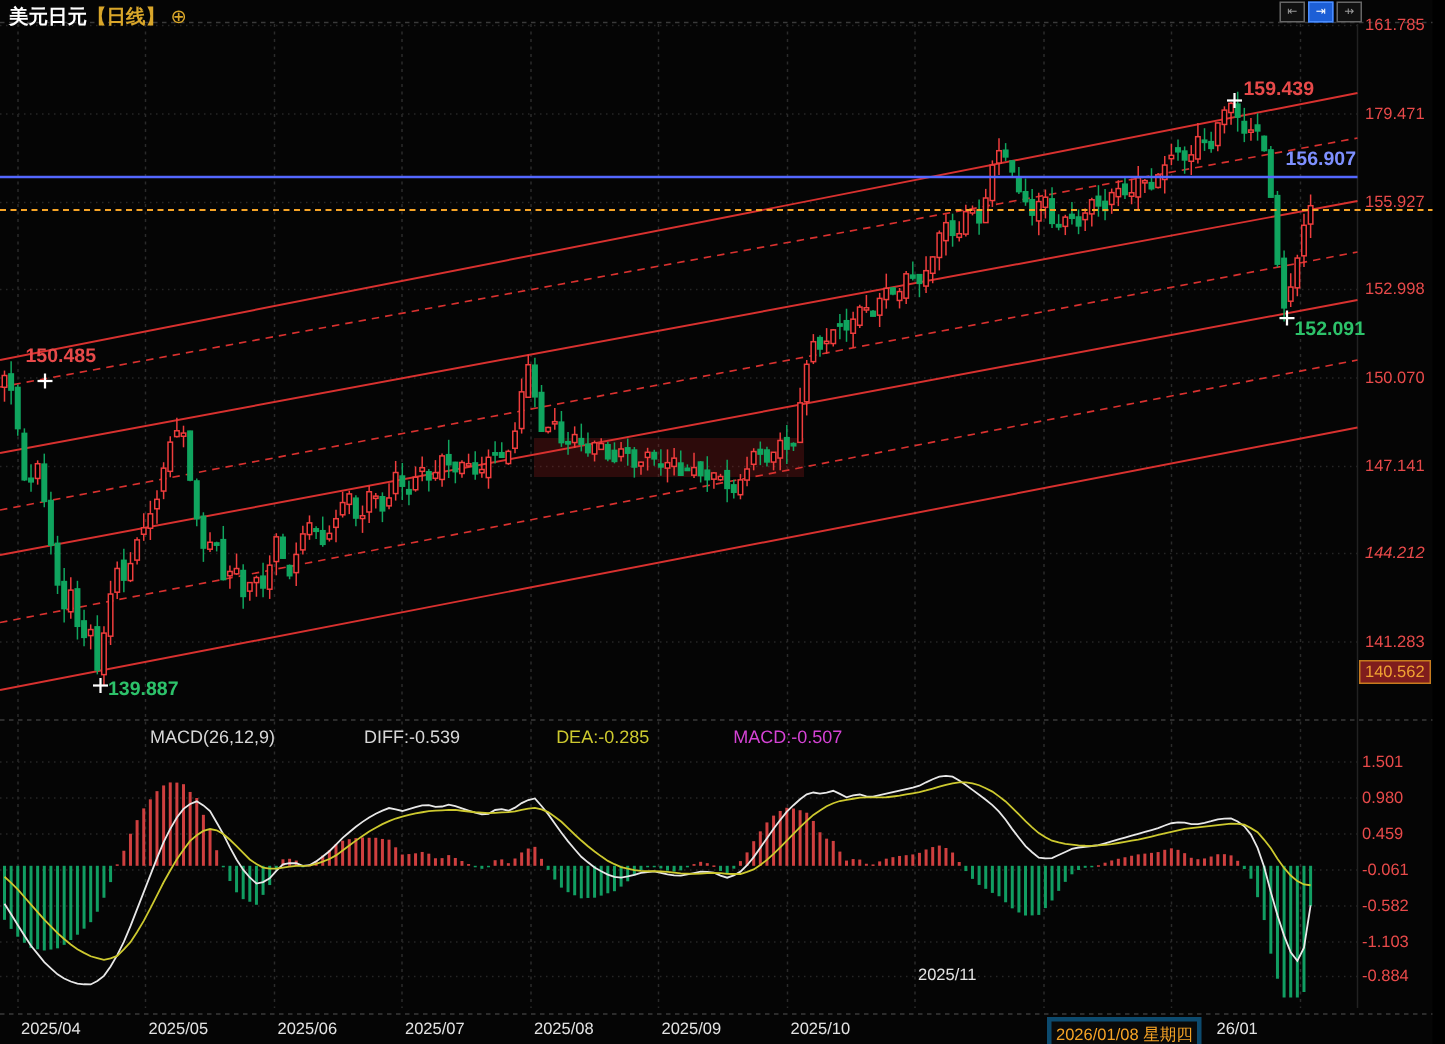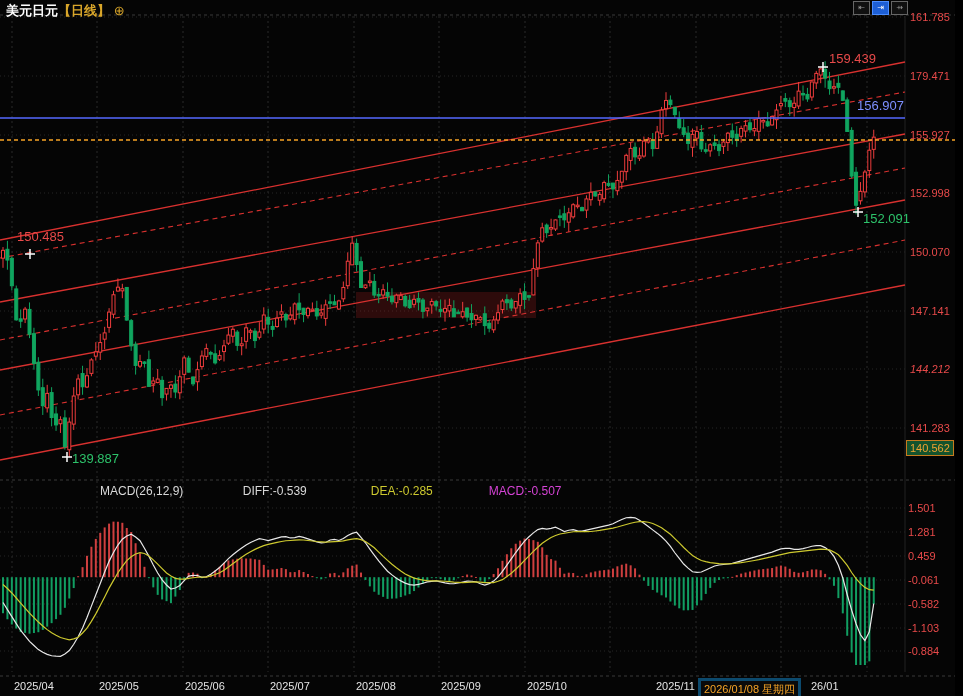--- a/index.html
+++ b/index.html
@@ -12,24 +12,24 @@
         font-size:8px;line-height:11px;text-align:center;cursor:pointer;}
   .tbtn.active{border-color:#4a8dff;background:#1d5fd6;color:#fff;}
   #macd-header{position:absolute;left:4px;top:484px;font-size:12px;z-index:25;}
   #macd-header span{margin-right:8px;margin-left:48px;}
   #watermark{position:absolute;left:826px;top:637px;font-size:40px;font-weight:bold;
              color:#ffffff;letter-spacing:1px;z-index:40;}
   #labels{position:absolute;inset:0;z-index:20;pointer-events:none;}
   svg{position:absolute;left:0;top:0;z-index:5;}
   .tick{font-size:11px;}
   .month{font-size:11px;color:#e3e3e3;}
-  .anno{font-size:13px;font-weight:normal;}
+  .anno{font-size:13px;font-weight:bold;}
   #date-badge{position:absolute;border:3px solid #0c4a6e;background:#0a0a0a;
               font-size:11px;padding:1px 3px;z-index:22;}
-  #cur-price-badge{position:absolute;border:1px solid #c77b1e;background:#14532d;
+  #cur-price-badge{position:absolute;border:1px solid #c77b1e;background:#7f1d1d;
               font-size:11px;padding:1px 3px;z-index:22;}
 </style>
 </head>
 <body>
 
 <div id="app">
 
   <div id="chart-header">
     <span style="color:#fff;">美元日元</span><span style="color:#d9a62a;">【日线】</span>
     <span style="color:#d9a62a;font-weight:normal;cursor:pointer;">⊕</span>
@@ -691,34 +691,34 @@
   <div id="labels">
       <div class="lab tick" style="left: 910px; top: 12px; color: rgb(232, 74, 74);">161.785</div>
       <div class="lab tick" style="left: 910px; top: 71px; color: rgb(232, 74, 74);">179.471</div>
       <div class="lab tick" style="left: 910px; top: 130px; color: rgb(232, 74, 74);">155.927</div>
       <div class="lab tick" style="left: 910px; top: 188px; color: rgb(232, 74, 74);">152.998</div>
       <div class="lab tick" style="left: 910px; top: 247px; color: rgb(232, 74, 74);">150.070</div>
       <div class="lab tick" style="left: 910px; top: 306px; color: rgb(232, 74, 74);">147.141</div>
       <div class="lab tick" style="left: 910px; top: 364px; color: rgb(232, 74, 74); font-style: italic;">144.212</div>
       <div class="lab tick" style="left: 910px; top: 423px; color: rgb(232, 74, 74);">141.283</div>
       <div class="lab tick" style="left: 908px; top: 503px; color: rgb(232, 74, 74);">1.501</div>
-      <div class="lab tick" style="left: 908px; top: 527px; color: rgb(232, 74, 74);">1.281</div>
+      <div class="lab tick" style="left: 908px; top: 527px; color: rgb(232, 74, 74);">0.980</div>
       <div class="lab tick" style="left: 908px; top: 551px; color: rgb(232, 74, 74);">0.459</div>
       <div class="lab tick" style="left: 908px; top: 575px; color: rgb(232, 74, 74);">-0.061</div>
       <div class="lab tick" style="left: 908px; top: 599px; color: rgb(232, 74, 74); text-align: right;">-0.582</div>
       <div class="lab tick" style="left: 908px; top: 623px; color: rgb(232, 74, 74);">-1.103</div>
       <div class="lab tick" style="left: 908px; top: 646px; color: rgb(232, 74, 74);">-0.884</div>
       <div class="lab month" style="left: 14px; top: 681px; color: rgb(227, 227, 227);">2025/04</div>
       <div class="lab month" style="left: 99px; top: 681px; color: rgb(227, 227, 227);">2025/05</div>
       <div class="lab month" style="left: 185px; top: 681px; color: rgb(227, 227, 227);">2025/06</div>
       <div class="lab month" style="left: 270px; top: 681px; color: rgb(227, 227, 227);">2025/07</div>
       <div class="lab month" style="left: 356px; top: 681px; color: rgb(227, 227, 227);">2025/08</div>
       <div class="lab month" style="left: 441px; top: 681px; color: rgb(227, 227, 227);">2025/09</div>
       <div class="lab month" style="left: 527px; top: 681px; color: rgb(227, 227, 227);">2025/10</div>
-      <div class="lab month" style="left: 612px; top: 681px; color: rgb(227, 227, 227); margin-left: 44px;">2025/11</div>
+      <div class="lab month" style="left: 612px; top: 645px; color: rgb(227, 227, 227);">2025/11</div>
       <div class="lab month" style="left: 811px; top: 681px; color: rgb(227, 227, 227);">26/01</div>
       <div class="lab anno" style="left: 829px; top: 52px; color: rgb(232, 74, 74);">159.439</div>
       <div class="lab anno" style="left: 17px; top: 230px; color: rgb(232, 74, 74);">150.485</div>
       <div class="lab anno" style="left: 857px; top: 99px; color: rgb(126, 144, 255);">156.907</div>
       <div class="lab anno" style="left: 863px; top: 212px; color: rgb(45, 194, 106);">152.091</div>
       <div class="lab anno" style="left: 72px; top: 452px; color: rgb(45, 194, 106);">139.887</div>
     </div>
 
   <div id="macd-header">
     <span style="color:#d8d8d8;"><span>MACD(26,12,9)</span> <span>DIFF:-0.539</span></span><span style="color:#cdc92f;">DEA:-0.285</span><span style="color:#d543d5;">MACD:-0.507</span>

